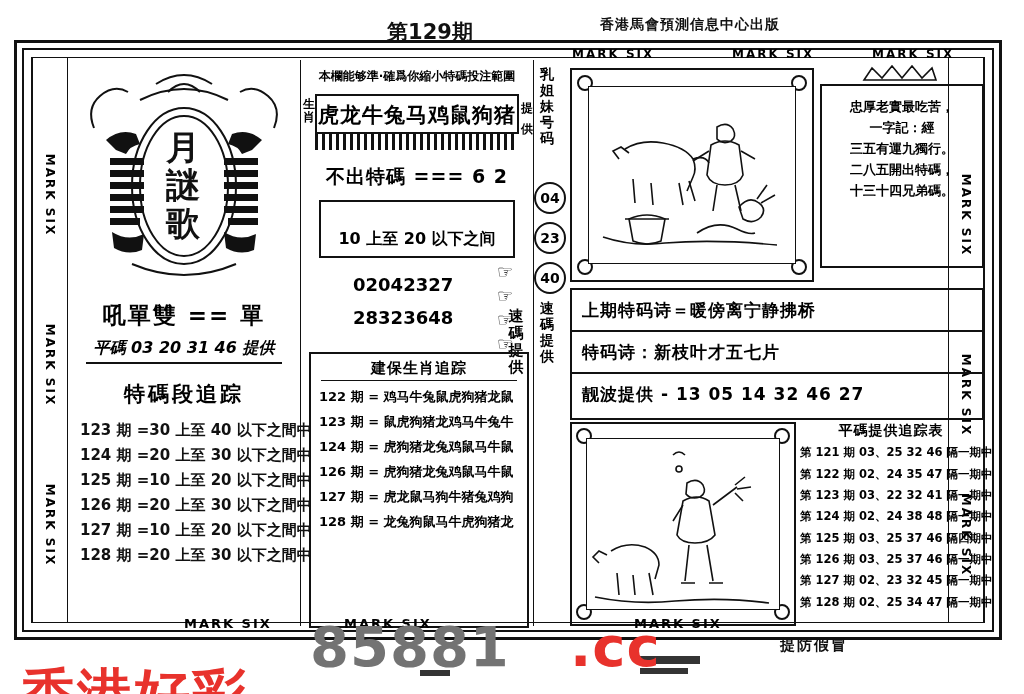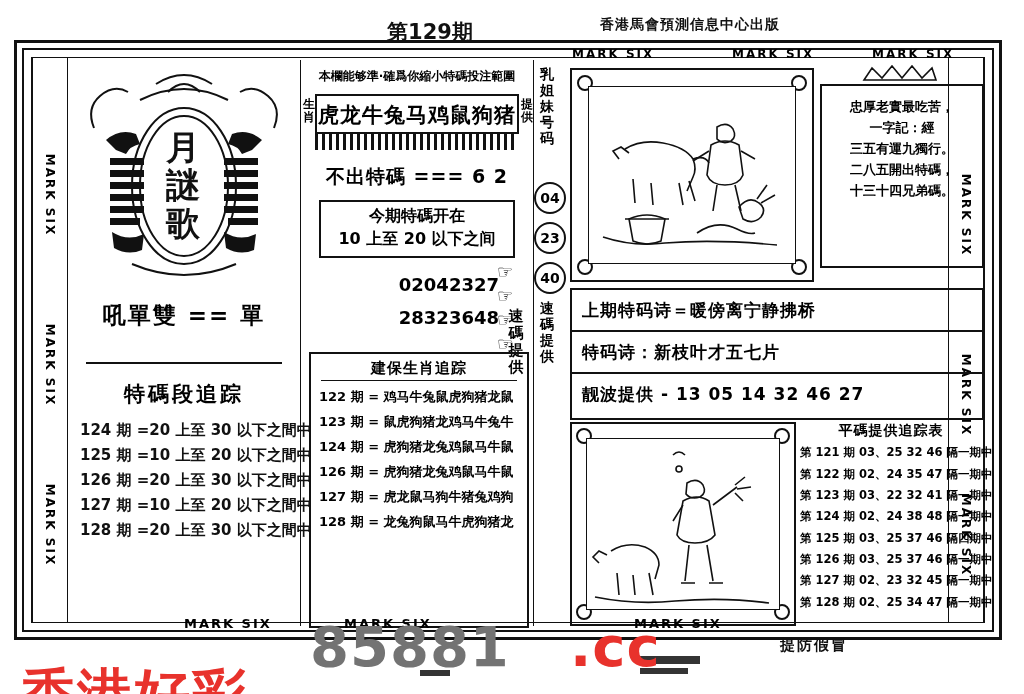--- a/index.html
+++ b/index.html
@@ -127,21 +127,21 @@
     font-size:16px;font-weight:bold;
   }
   .range-box .l2{
     position:absolute;left:0;top:27px;width:100%;text-align:center;
     font-size:16px;font-weight:bold;
   }
   .numgrid{
     position:absolute;left:10px;top:208px;width:190px;
   }
   .numgrid .nrow{
-    display:flex;justify-content:flex-end;
+    display:flex;justify-content:flex-start;
     font-size:18px;font-weight:bold;padding:6px 2px;margin-left:40px;
   }
   .hands{
     position:absolute;right:10px;top:200px;width:36px;text-align:center;
     font-size:18px;line-height:24px;
   }
   .vlabel{
     position:absolute;right:8px;top:248px;width:18px;
     font-size:15px;font-weight:bold;line-height:17px;text-align:center;
   }
@@ -317,47 +317,48 @@
             </g>
           </svg>
           <div class="crest-title">
             <div>月</div>
             <div>謎</div>
             <div>歌</div>
           </div>
         </div>
 
         <div class="oddeven">吼單雙 == 單</div>
+        <div class="pingma">平碼 03  20  31  46 提供</div>
         <div class="pingma-rule"></div>
         <div class="segtitle">特碼段追踪</div>
 
         <div class="seglist">
+          <div class="row">123 期 =30 上至 40 以下之間中</div>
           <div class="row">124 期 =20 上至 30 以下之間中</div>
           <div class="row">125 期 =10 上至 20 以下之間中</div>
           <div class="row">126 期 =20 上至 30 以下之間中</div>
           <div class="row">127 期 =10 上至 20 以下之間中</div>
           <div class="row">128 期 =20 上至 30 以下之間中</div>
         </div>
       </div>
 
       <div class="col-mid">
         <div class="mid-note">本欄能够準·確爲你縮小特碼投注範圍</div>
 
         <div class="zodiac-box">
           <div class="zt">虎龙牛兔马鸡鼠狗猪</div>
         </div>
         <div class="side-char" style="left:2px;top:38px;width:10px;line-height:13px;">生肖</div>
-        <div class="side-char" style="right:2px;top:38px;width:10px;line-height:13px;">提供</div>
+        <div class="side-char" style="right:2px;top:38px;width:10px;line-height:21px;">提供</div>
 
         <div class="hatch"></div>
 
         <div class="nochu">不出特碼 === 6  2</div>
 
         <div class="range-box">
-          <div class="l1">今期特碼开在</div>
           <div class="l2">10 上至 20 以下之间</div>
         </div>
 
         <div class="numgrid">
           <div class="nrow">
             <span>02</span>
             <span>04</span>
             <span>23</span>
             <span>27</span>
           </div>

